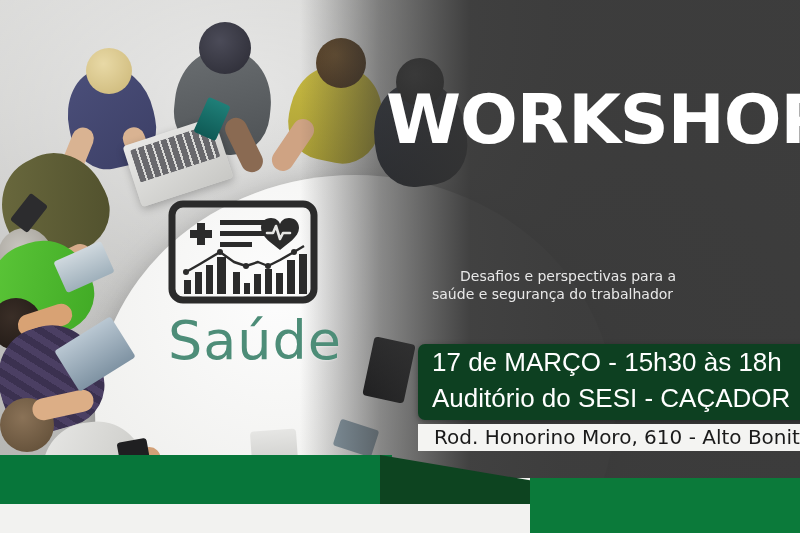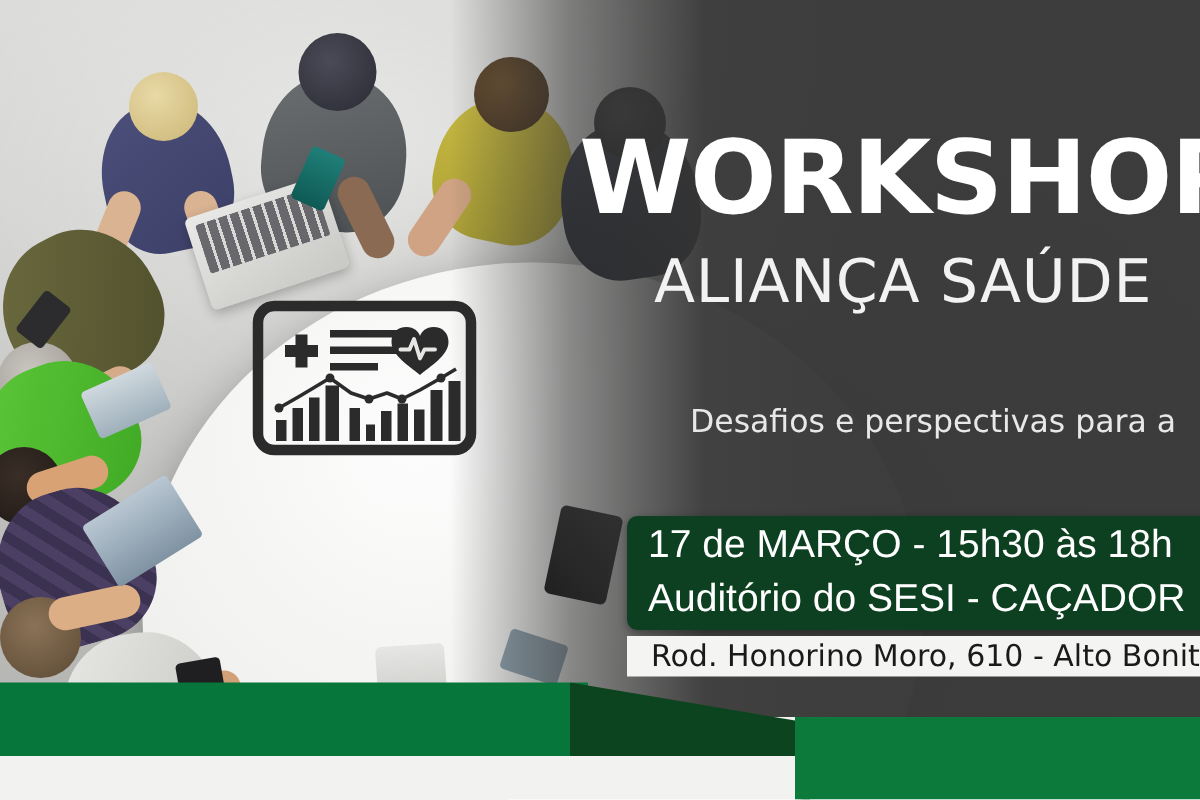--- a/index.html
+++ b/index.html
@@ -161,21 +161,21 @@
   }
   .sub2{
     position:absolute;left:422px;top:218px;
     font-family:"DejaVu Sans",sans-serif;
     font-weight:400;font-size:40px;line-height:1;
     color:#f2f2f2;letter-spacing:.5px;white-space:nowrap;
   }
   .desc{
     position:absolute;left:460px;top:268px;
     font-family:"DejaVu Sans",sans-serif;
-    font-size:21px;line-height:1.25;color:#e8e8e8;
+    font-size:14px;line-height:1.25;color:#e8e8e8;
     white-space:nowrap;
   }
   .desc .l2{display:block;margin-left:-28px;}
 
   .datebox{
     position:absolute;left:418px;top:344px;width:420px;height:76px;
     background:#0d4021;border-radius:7px;
     box-shadow:0 2px 6px rgba(0,0,0,.35);
   }
   .datebox .line{
@@ -310,27 +310,28 @@
 
       <polyline points="18,72 32,64 52,52 66,62 78,66 90,62 100,66 112,60 126,52 136,46" fill="none" stroke="#2b2b2b" stroke-width="2.4" stroke-linejoin="round"></polyline>
       <g fill="#2b2b2b">
         <circle cx="18" cy="72" r="3"></circle>
           <circle cx="52" cy="52" r="3"></circle>
         <circle cx="78" cy="66" r="3"></circle>
           <circle cx="100" cy="66" r="3"></circle>
         <circle cx="126" cy="52" r="3"></circle>
       </g>
     </svg>
+    <div class="logo-word">Saúde</div>
   </div>
 
   <div class="title">WORKSHOP</div>
-  <div class="sub1">ALIANÇA SAÚDE</div>
 
   <div class="desc">
     <span>Desafios e perspectivas para a</span>
+    <span class="l2">saúde e segurança do trabalhador</span>
   </div>
 
   <div class="datebox">
     <div class="line">17 de MARÇO - 15h30 às 18h</div>
     <div class="line">Auditório do SESI - CAÇADOR</div>
   </div>
 
   <div class="addrband">
     <span>Rod. Honorino Moro, 610 - Alto Bonito</span>
   </div>

